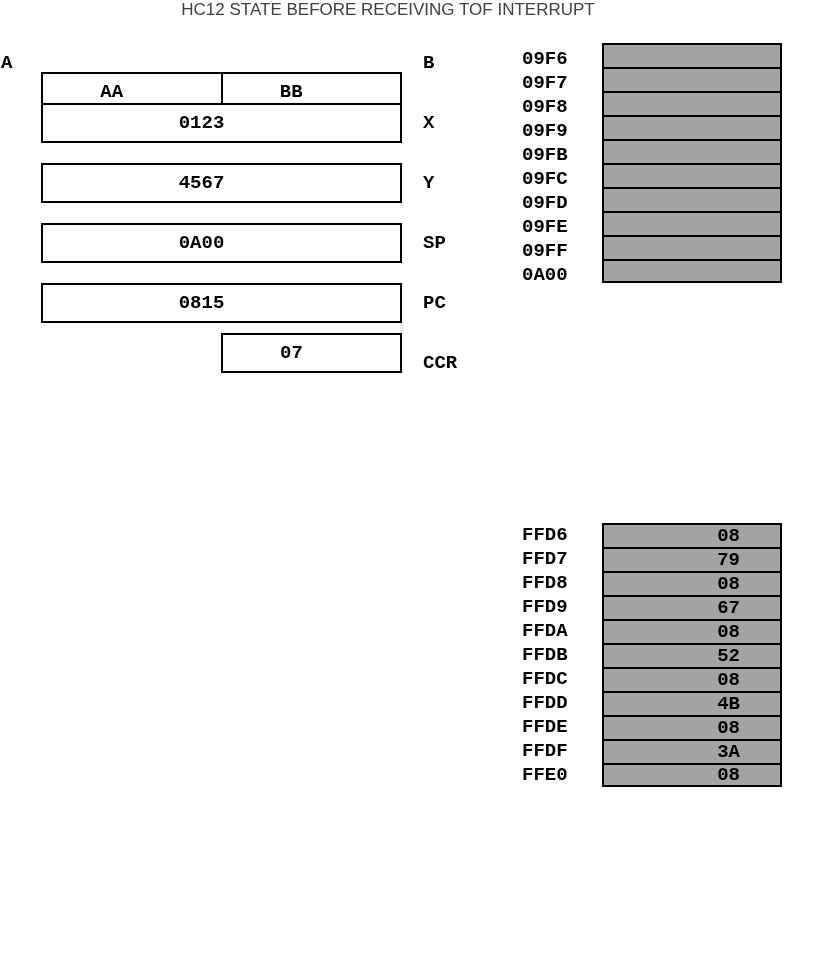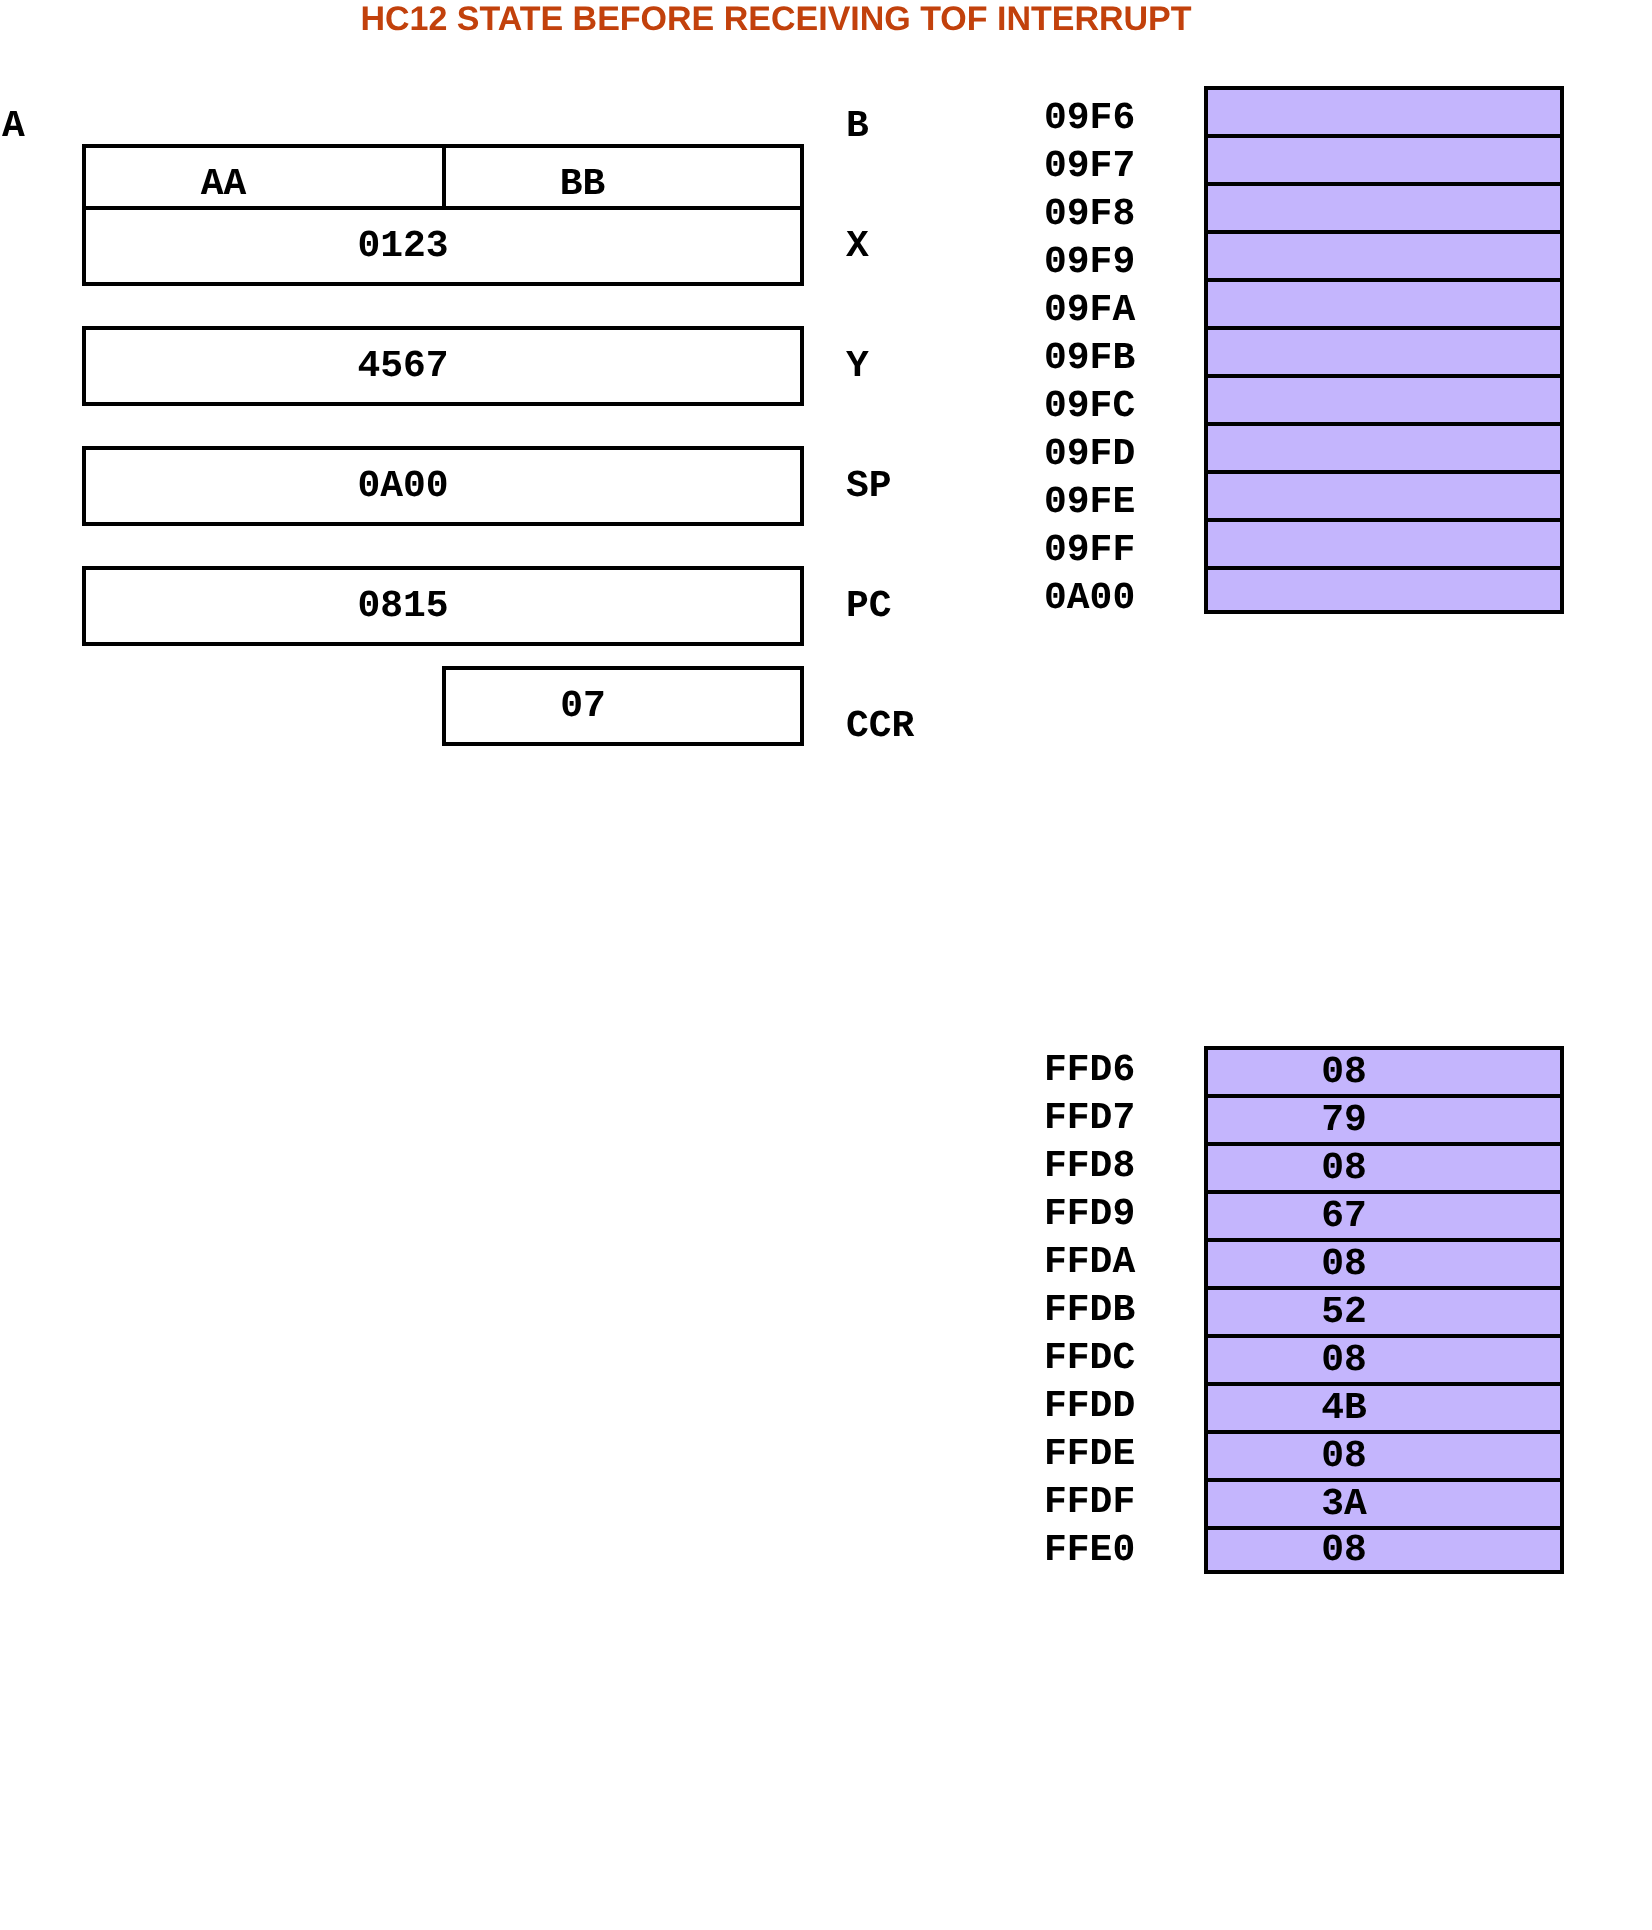--- a/index.html
+++ b/index.html
@@ -12,22 +12,22 @@
   .mono{
     font-family:"Liberation Mono","DejaVu Sans Mono",monospace;
     font-weight:bold;
     font-size:19px;
     color:#000000;
   }
   .title{
     position:absolute;top:0px;left:0px;width:776px;
     text-align:center;
     font-family:"Liberation Sans","DejaVu Sans",sans-serif;
-    font-weight:bold;font-size:17px;line-height:20px;
-    color:#c2410c;
+    font-weight:normal;font-size:17px;line-height:20px;
+    color:#404040;
     white-space:nowrap;
   }
   
   .box{
     position:absolute;
     border:2px solid #000000;
     box-sizing:border-box;
     background:#ffffff;
   }
   #ab-box{left:41px;top:43px;width:361px;height:40px;display:flex;margin-top:29px;}
@@ -69,22 +69,22 @@
   #mem-lower{top:523px;}
   .mem-row{display:flex;height:24px;}
   .mem-addr{
     width:82px;box-sizing:border-box;padding-left:2px;
     display:flex;align-items:center;
   }
   #mem-upper .mem-addr{transform:translateY(4px);}
   .mem-cell{
     width:180px;box-sizing:border-box;
     border:2px solid #000000;border-bottom:none;
-    background:#c4b5fd;
-    display:flex;align-items:center;justify-content:center;
+    background:#a3a3a3;
+    display:flex;align-items:center;justify-content:flex-end;
     padding-right:40px;
   }
   .mem-row:last-child .mem-cell{border-bottom:2px solid #000000;}
 </style>
 </head>
 <body>
 
 <div class="page">
 
   <div class="title">HC12 STATE BEFORE RECEIVING TOF INTERRUPT</div>
@@ -153,26 +153,20 @@
     </div>
   </div>
 
   <div class="mem-row">
     <div class="mem-addr mono">09F9</div>
     <div class="mem-cell mono">
       <span></span>
     </div>
   </div>
 
-  <div class="mem-row">
-    <div class="mem-addr mono">09FA</div>
-    <div class="mem-cell mono">
-      <span></span>
-    </div>
-  </div>
 
   <div class="mem-row">
     <div class="mem-addr mono">09FB</div>
     <div class="mem-cell mono">
       <span></span>
     </div>
   </div>
 
   <div class="mem-row">
     <div class="mem-addr mono">09FC</div>

